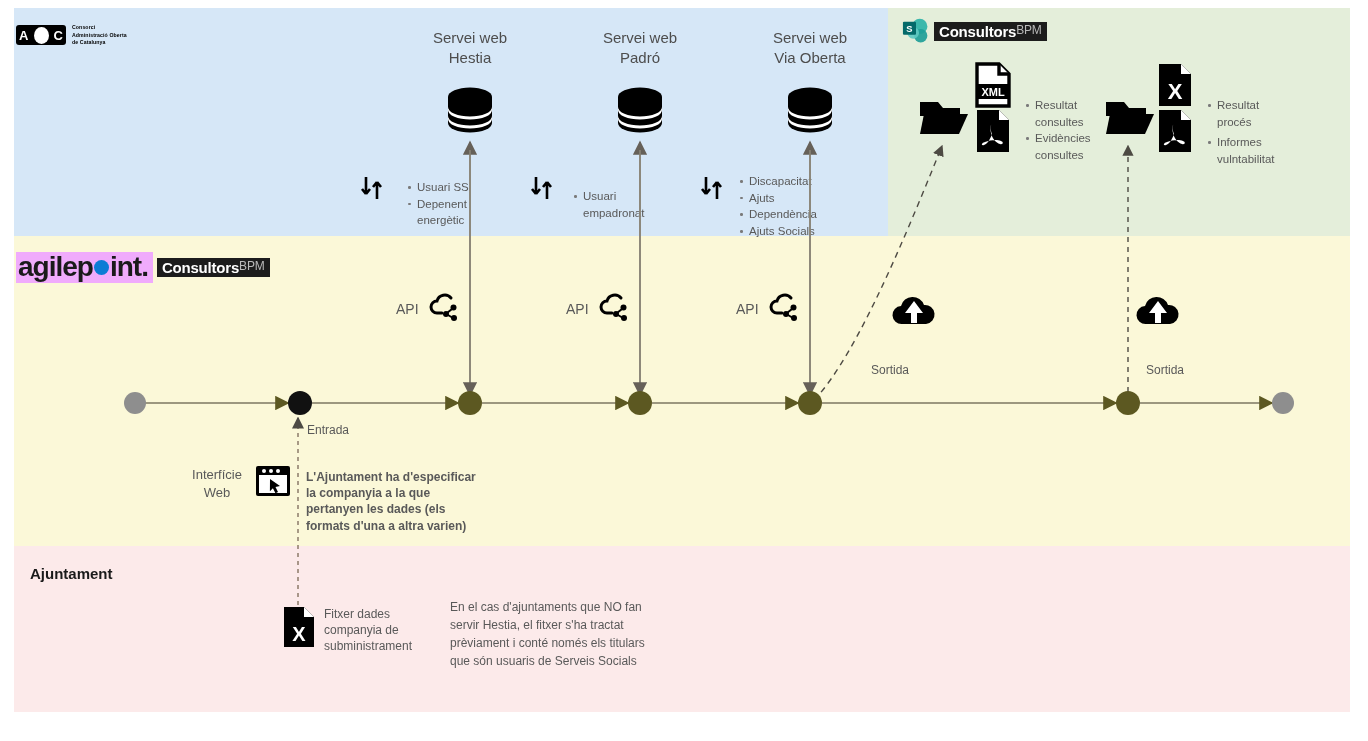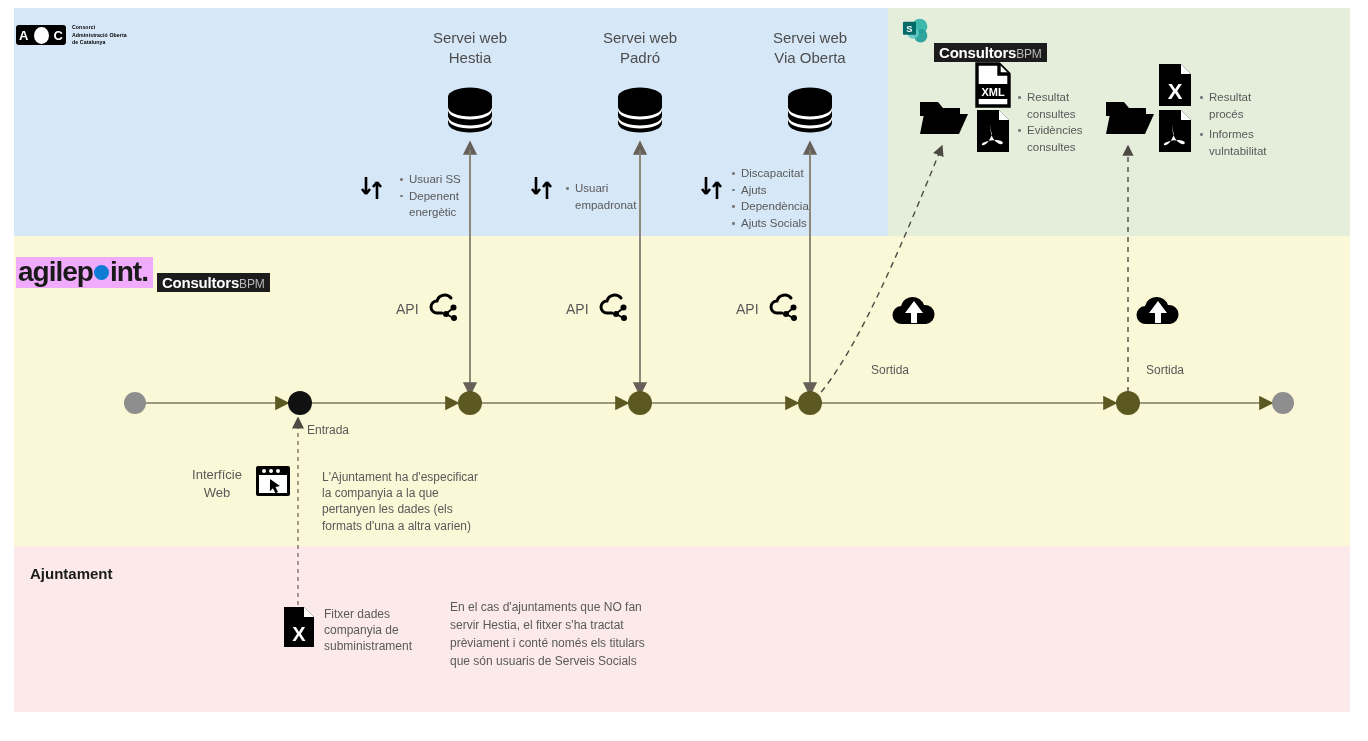--- a/index.html
+++ b/index.html
@@ -12,41 +12,41 @@
   #band-consultors {left:888px; top:8px;   width:462px;  height:228px; background:#e4eeda;}
   #band-agilepoint {left:14px;  top:236px; width:1336px; height:310px; background:#fbf8d8;}
   #band-ajuntament {left:14px;  top:546px; width:1336px; height:166px; background:#fceaea;}
 
   
   .t{position:absolute;color:#595959;font-size:12px;line-height:1.35;white-space:pre-line;}
   .big{font-size:15px;color:#4d4d4d;line-height:1.35;text-align:center;}
   .lane-title{position:absolute;font-size:15px;font-weight:bold;color:#1a1a1a;margin-left:12px;}
 
   
-  ul.bl{list-style:none;margin:4px;padding:0;}
+  ul.bl{list-style:none;margin:12px;padding:0;}
   ul.bl li{position:relative;padding-left:11px;color:#595959;font-size:11.5px;line-height:1.45;white-space:pre-line;}
   ul.bl li:before{content:"";position:absolute;left:2px;top:7px;width:2.5px;height:2.5px;background:#7a7a7a;border-radius:50%;}
 
   
   #aoc-logo{position:absolute;left:16px;top:24px;display:flex;align-items:center;gap:6px;}
   #aoc-mark{position:relative;width:50px;height:20px;background:#000;border-radius:3px;
             display:flex;align-items:center;justify-content:space-between;padding:0 3px;box-sizing:border-box;}
   #aoc-mark .ltr{color:#fff;font-size:13px;font-weight:bold;font-family:"Liberation Sans",sans-serif;line-height:1;}
   #aoc-dot{width:15px;height:17px;background:#fff;border-radius:50%;}
   #aoc-text{font-size:5.2px;line-height:1.45;color:#000;font-weight:bold;letter-spacing:.1px;white-space:pre-line;}
 
   
   #agilepoint-logo{position:absolute;left:16px;top:252px;display:flex;align-items:center;}
   #ap-word{background:#f0abfc;padding:1px 5px 2px 2px;display:flex;align-items:baseline;
            font-size:28px;font-weight:600;color:#1a1a1a;letter-spacing:-1px;line-height:1;}
   #ap-word .blue-o{display:inline-block;width:15px;height:15px;border-radius:50%;background:#0c7cd5;margin:0 1px;transform:translateY(-1px);}
   #ap-word .dot{font-size:28px;}
 
   
-  .cbpm{display:inline-flex;align-items:flex-end;background:#1c1c1c;padding:1px 5px;margin-top:21px;}
+  .cbpm{display:inline-flex;align-items:flex-start;background:#1c1c1c;padding:1px 5px;}
   .cbpm .c1{color:#ffffff;font-weight:bold;font-size:15px;letter-spacing:-.2px;}
   .cbpm .c2{color:#b9b9b9;font-weight:normal;font-size:12px;letter-spacing:-.2px;}
   #cbpm-agile{margin-left:4px;}
   #cbpm-green{position:absolute;left:934px;top:22px;}
   #sp-icon{position:absolute;left:901px;top:18px;width:30px;height:28px;}
 
   
   .db{position:absolute;width:48px;height:50px;}
 
   
@@ -300,21 +300,21 @@
   <div class="t" style="left:186px;top:466px;width:62px;text-align:center;font-size:13px;">Interfície
 Web</div>
   <svg class="ico" style="left:254px;top:464px;width:38px;height:34px;" viewBox="0 0 38 34">
     <rect x="2" y="2" width="34" height="30" rx="2" fill="#000"></rect>
     <rect x="5" y="11" width="28" height="18" fill="#fff"></rect>
     <circle cx="10" cy="7" r="2" fill="#fff"></circle>
     <circle cx="17" cy="7" r="2" fill="#fff"></circle>
     <circle cx="24" cy="7" r="2" fill="#fff"></circle>
     <path d="M16 15 l10 7 l-4.5 1 l2.5 5 l-2.5 1.2 l-2.6 -5 l-3 3 z" fill="#000"></path>
   </svg>
-  <div class="t" style="left:322px;top:469px;width:180px;">L'Ajuntament ha d'especificar
+  <div class="t" style="left:306px;top:469px;width:180px;font-weight:bold;">L'Ajuntament ha d'especificar
 la companyia a la que
 pertanyen les dades  (els
 formats d'una a altra varien)</div>
 
   <svg class="ico" style="left:282px;top:605px;width:34px;height:44px;" viewBox="0 0 34 44">
     <path d="M2 2 h20 l10 10 v30 H2 z" fill="#000"></path>
     <path d="M22 2 v10 h10 z" fill="#fff"></path>
     <text x="17" y="36" font-family="Liberation Sans, sans-serif" font-size="20" font-weight="bold" fill="#fff" text-anchor="middle">X</text>
   </svg>
   <div class="t" style="left:324px;top:606px;width:100px;">Fitxer dades

